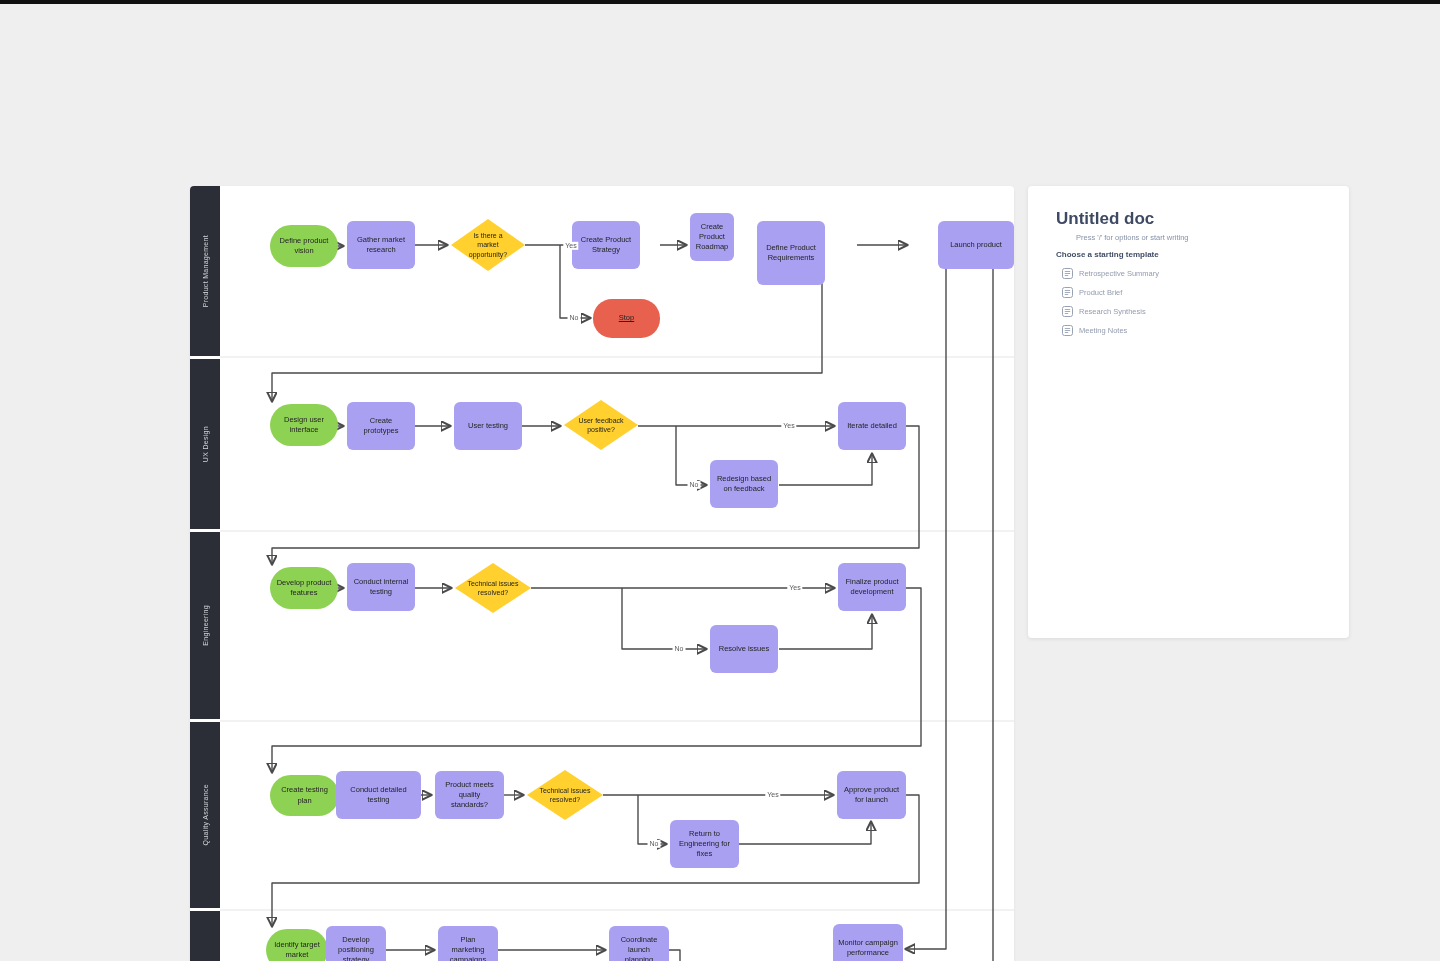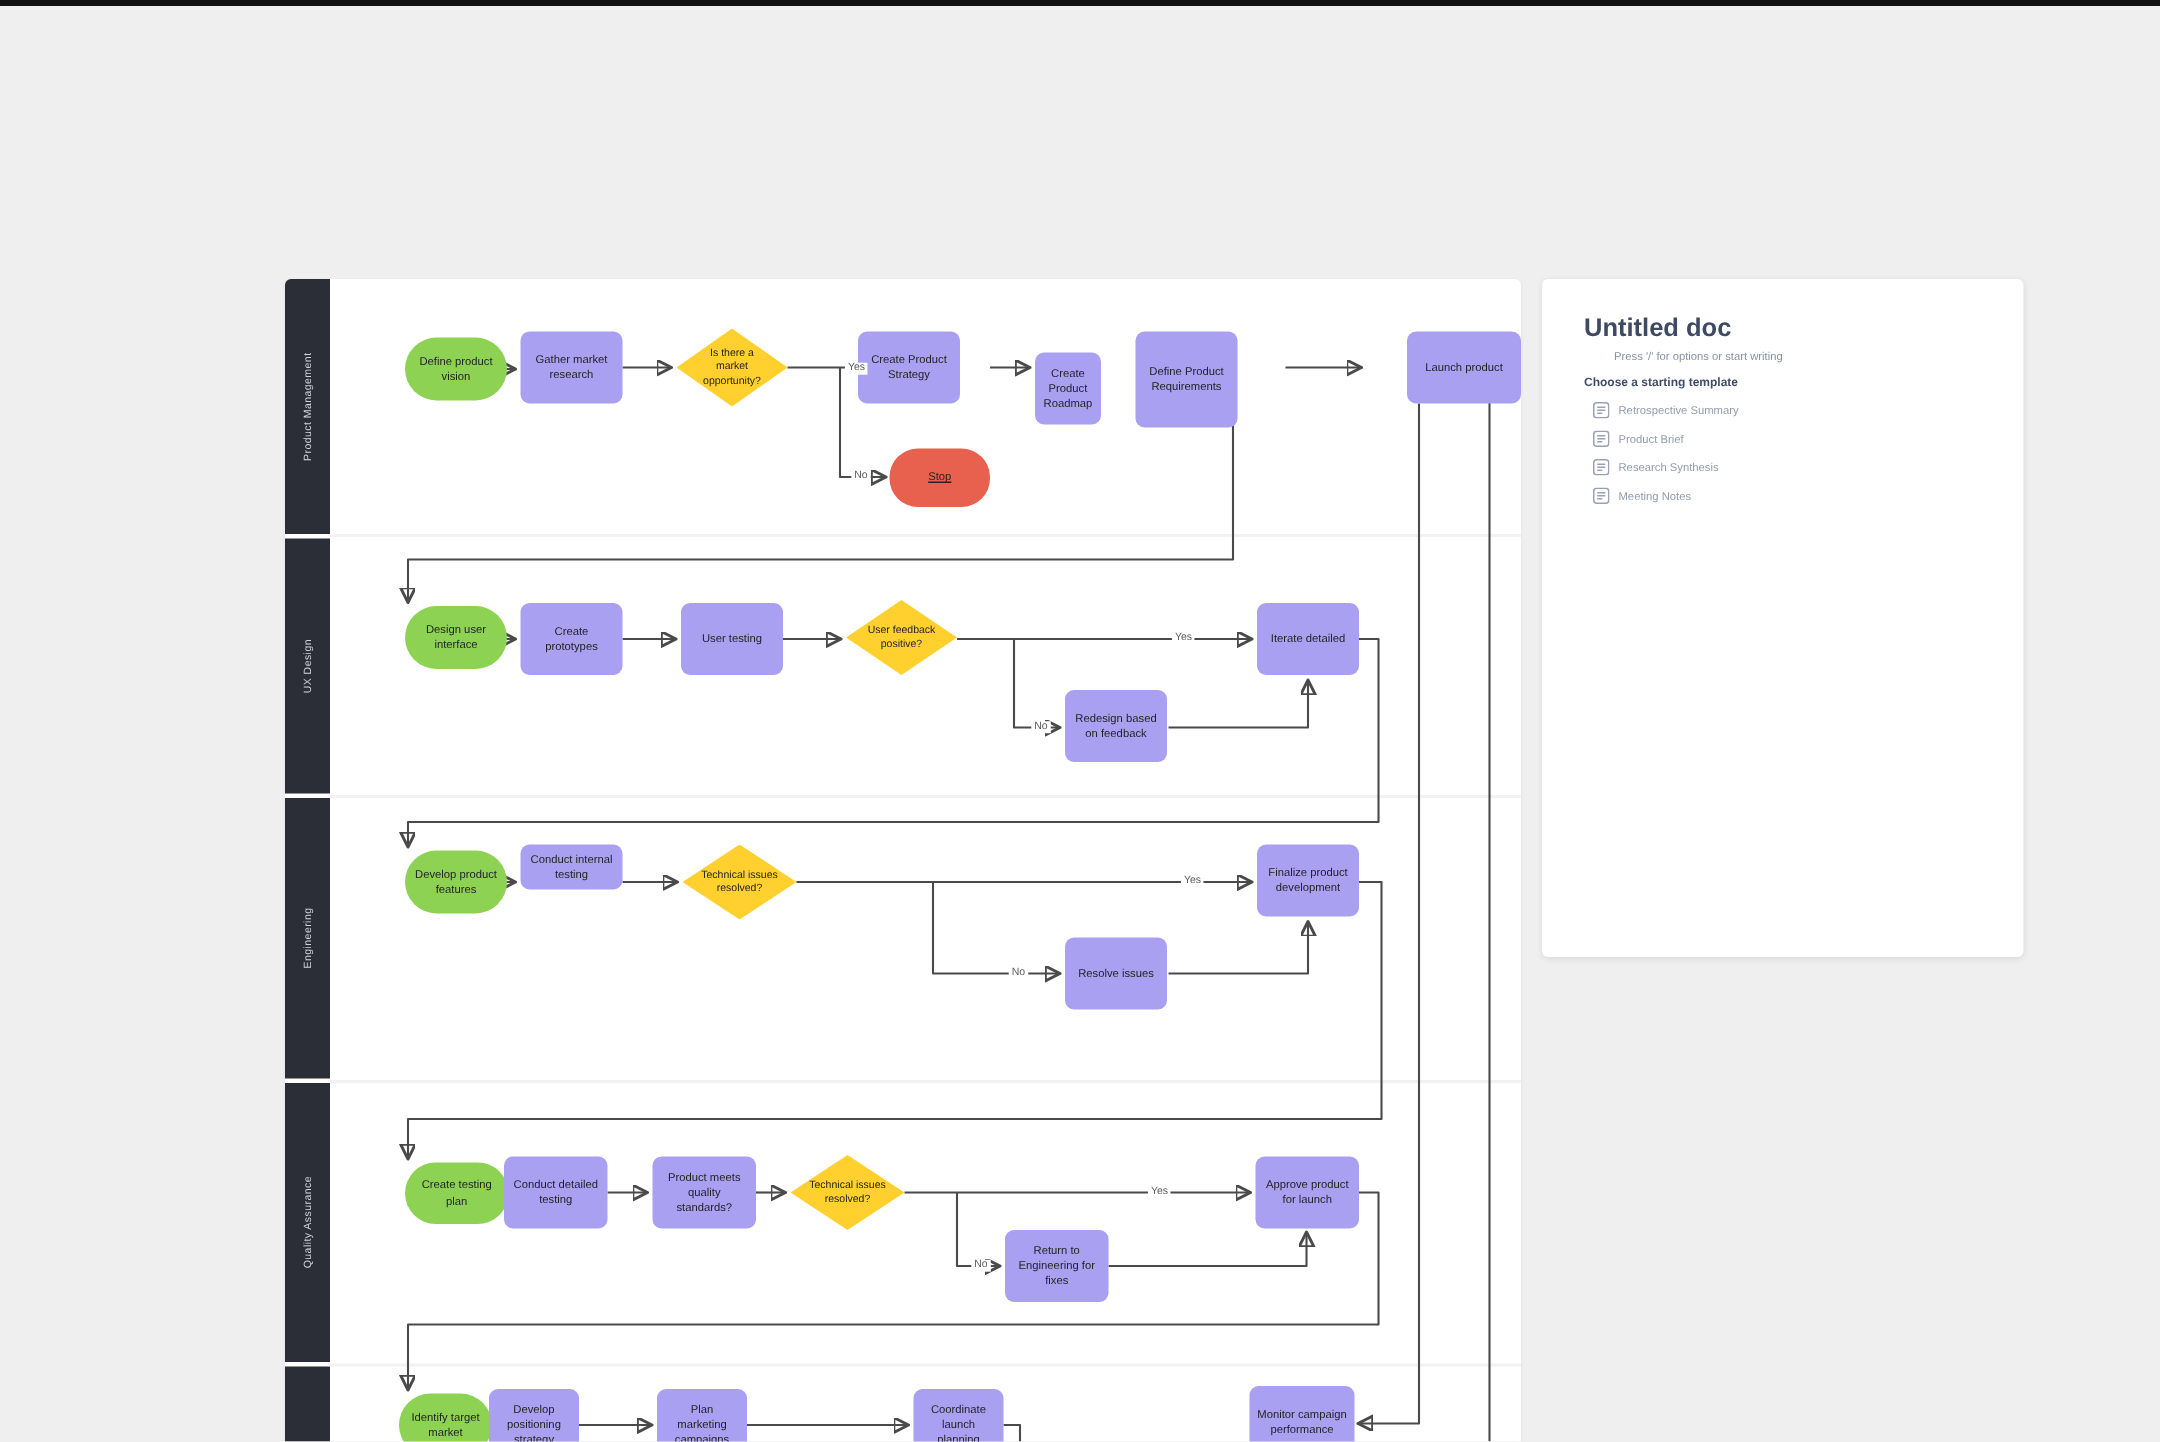--- a/index.html
+++ b/index.html
@@ -111,40 +111,40 @@
     <span>Quality Assurance</span>
     </div>
   <div class="lane-strip-block" style="top:725px;height:50px">
     <span></span>
     </div>
 
   <div class="node start" style="left:48px;top:39px;width:68px;height:42px">Define product vision</div>
   <div class="node process" style="left:157px;top:35px;width:68px;height:48px">Gather market research</div>
   <div class="node decision" style="left:261px;top:33px;width:74px;height:52px">Is there a market opportunity?</div>
   <div class="node process" style="left:382px;top:35px;width:68px;height:48px">Create Product Strategy</div>
-  <div class="node process" style="left:500px;top:49px;width:44px;height:48px">Create  Product Roadmap</div>
+  <div class="node process" style="left:500px;top:27px;width:44px;height:48px">Create  Product Roadmap</div>
   <div class="node process" style="left:567px;top:35px;width:68px;height:64px">Define Product Requirements</div>
   <div class="node process" style="left:748px;top:35px;width:76px;height:48px">Launch product</div>
   <div class="node stop" style="left:403px;top:113px;width:67px;height:39px">Stop</div>
 
   <div class="node start" style="left:48px;top:218px;width:68px;height:42px">Design user interface</div>
   <div class="node process" style="left:157px;top:216px;width:68px;height:48px">Create prototypes</div>
   <div class="node process" style="left:264px;top:216px;width:68px;height:48px">User testing</div>
   <div class="node decision" style="left:374px;top:214px;width:74px;height:50px">User feedback positive?</div>
   <div class="node process" style="left:648px;top:216px;width:68px;height:48px">Iterate detailed</div>
   <div class="node process" style="left:520px;top:274px;width:68px;height:48px">Redesign based on feedback</div>
 
   <div class="node start" style="left:48px;top:381px;width:68px;height:42px">Develop product features</div>
-  <div class="node process" style="left:157px;top:377px;width:68px;height:30px">Conduct internal testing</div>
+  <div class="node process" style="left:157px;top:377px;width:68px;height:48px">Conduct internal testing</div>
   <div class="node decision" style="left:265px;top:377px;width:76px;height:50px">Technical issues resolved?</div>
   <div class="node process" style="left:648px;top:377px;width:68px;height:48px">Finalize product development</div>
   <div class="node process" style="left:520px;top:439px;width:68px;height:48px">Resolve issues</div>
 
   <div class="node start" style="left:48px;top:589px;width:69px;height:41px">Create testing plan</div>
-  <div class="node process" style="left:146px;top:585px;width:69px;height:48px">Conduct detailed testing</div>
+  <div class="node process" style="left:146px;top:585px;width:85px;height:48px">Conduct detailed testing</div>
   <div class="node process" style="left:245px;top:585px;width:69px;height:48px">Product meets quality standards?</div>
   <div class="node decision" style="left:337px;top:584px;width:76px;height:50px">Technical issues resolved?</div>
   <div class="node process" style="left:647px;top:585px;width:69px;height:48px">Approve product for launch</div>
   <div class="node process" style="left:480px;top:634px;width:69px;height:48px">Return to Engineering for fixes</div>
 
   <div class="node start" style="left:44px;top:743px;width:62px;height:42px">Identify target market</div>
   <div class="node process" style="left:136px;top:740px;width:60px;height:48px">Develop positioning strategy</div>
   <div class="node process" style="left:248px;top:740px;width:60px;height:48px">Plan marketing campaigns</div>
   <div class="node process" style="left:419px;top:740px;width:60px;height:48px">Coordinate launch planning</div>
   <div class="node process" style="left:643px;top:738px;width:70px;height:48px">Monitor campaign performance</div>

